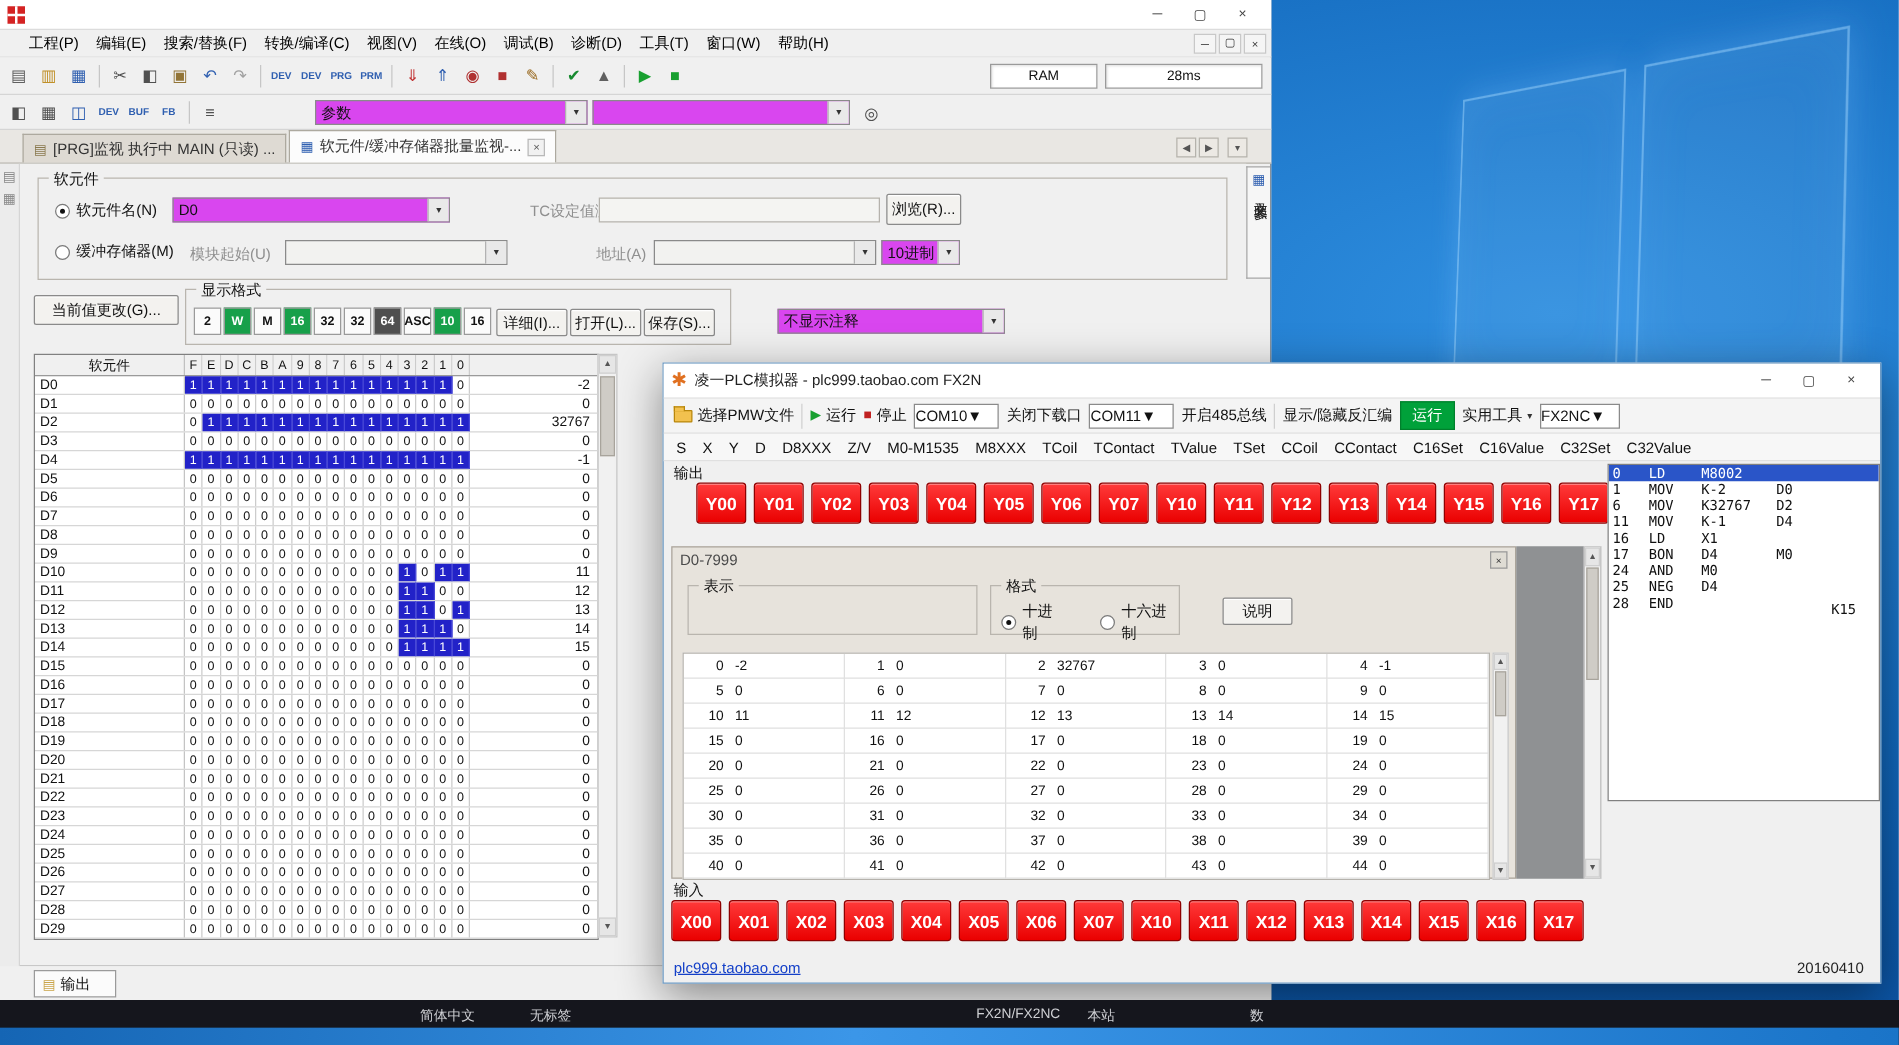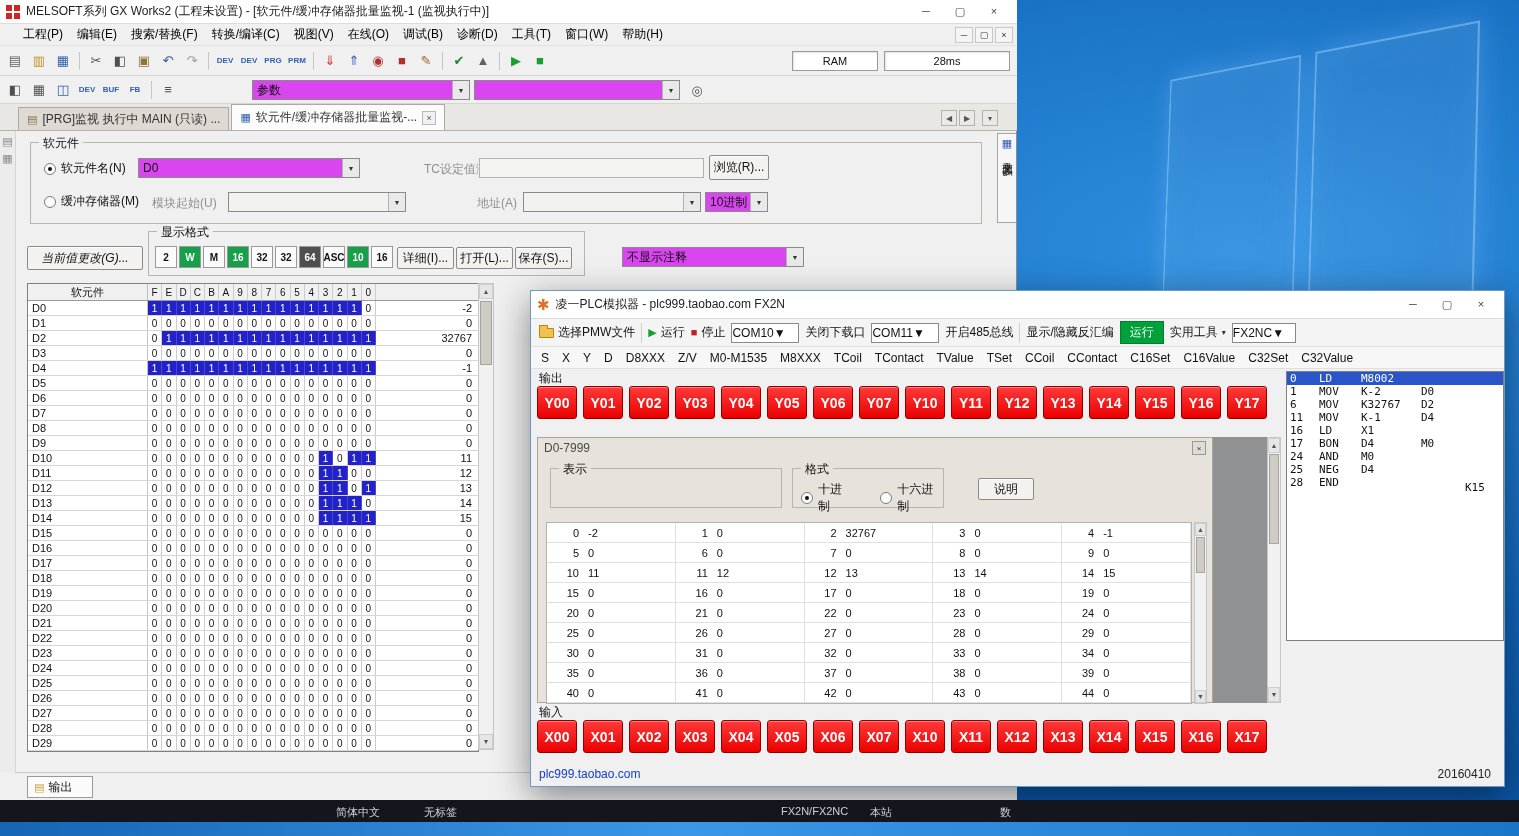--- a/index.html
+++ b/index.html
@@ -104,42 +104,41 @@
 .gaddr{min-width:20px;text-align:right;margin-right:9px;}
 #grayband{position:absolute;left:682px;top:146px;width:68px;height:266px;background:#8f9193;}
 #disasm{position:absolute;left:755px;top:80px;width:218px;height:270px;background:#fff;border:1px solid #808080;font-family:"DejaVu Sans Mono","Liberation Mono",monospace;font-size:11px;overflow:hidden;}
 .drow{display:flex;height:13px;line-height:13px;white-space:nowrap;}
 .da{width:32px;padding-left:3px;flex:0 0 auto;}
 .dop{width:42px;flex:0 0 auto;}
 .do1{width:60px;flex:0 0 auto;}
 .do2{width:44px;flex:0 0 auto;}
 .do3{flex:1;margin-top:44px;}
 .dsel{background:#2a55c8;color:#fff;}
-#simfoot_link{position:absolute;left:8px;top:476px;color:#1440c8;font-size:12px;}
+#simfoot_link{position:absolute;left:8px;top:476px;color:#1440c8;text-decoration:underline;font-size:12px;}
 #simfoot_date{position:absolute;left:888px;top:476px;width:72px;text-align:right;font-size:12px;color:#222;}
 
 #statusbar{left:0;top:800px;width:1519px;height:22px;background:#15161d;z-index:30;}
 #statusbar span{position:absolute;top:5px;font-size:11px;color:#cfd0d4;}
 #bluestrip{left:0;top:822px;width:1519px;height:14px;background:linear-gradient(90deg,#1565b4,#3b96e8 45%,#1a74c8);z-index:29;}
 </style>
 </head>
 <body>
 
 <div id="winlogo">
   <div class="pane"></div>
   <div class="pane"></div>
   <div class="pane"></div>
   <div class="pane"></div>
 </div>
 
 <div class="abs" id="gxwin">
 
   <div class="abs wtitle" id="gxtitle">
     <span id="gxappicon"></span>
-    <span class="ttxt">MELSOFT系列 GX Works2 (工程未设置) - [软元件/缓冲存储器批量监视-1 (监视执行中)]</span>
     <span class="wbtns">
       <span class="wbtn">─</span>
       <span class="wbtn">▢</span>
       <span class="wbtn">×</span>
     </span>
   </div>
 
   <div class="abs" id="gxmenu">
     <span style="display:flex">
         <span class="menu-item">工程(P)</span>
@@ -327,21 +326,21 @@
     <span class="carr">▼</span>
   </div>
   <div class="combo" style="left:705px;top:192px;width:63px;">
     <span class="cval">10进制</span>
     <span class="carr">▼</span>
   </div>
 
   <div class="gbox" style="left:148px;top:231px;width:437px;height:45px;">
     <span class="gtitle">显示格式</span>
   </div>
-  <div class="wbtn3d" style="left:27px;top:246px;width:116px;height:24px;font-style:italic;">当前值更改(G)...</div>
+  <div class="wbtn3d" style="left:27px;top:236px;width:116px;height:24px;">当前值更改(G)...</div>
   <div class="abs" style="left:155px;top:246px;display:flex;gap:2px;">
       <span class="fmtbtn">2</span>
       <span class="fmtbtn fgreen">W</span>
       <span class="fmtbtn">M</span>
       <span class="fmtbtn fgreen">16</span>
       <span class="fmtbtn">32</span>
       <span class="fmtbtn">32</span>
       <span class="fmtbtn fdark">64</span>
       <span class="fmtbtn">ASC</span>
       <span class="fmtbtn fgreen">10</span>
@@ -1123,21 +1122,21 @@
       <span class="dlink">TSet</span>
       <span class="dlink">CCoil</span>
       <span class="dlink">CContact</span>
       <span class="dlink">C16Set</span>
       <span class="dlink">C16Value</span>
       <span class="dlink">C32Set</span>
       <span class="dlink">C32Value</span>
     </div>
 
   <span class="simlabel" style="top:79px;">输出</span>
-  <div class="btnrow" style="top:95px;">
+  <div class="btnrow" style="top:95px;margin-left:20px;">
       <span class="redbtn">Y00</span>
       <span class="redbtn">Y01</span>
       <span class="redbtn">Y02</span>
       <span class="redbtn">Y03</span>
       <span class="redbtn">Y04</span>
       <span class="redbtn">Y05</span>
       <span class="redbtn">Y06</span>
       <span class="redbtn">Y07</span>
       <span class="redbtn">Y10</span>
       <span class="redbtn">Y11</span>

